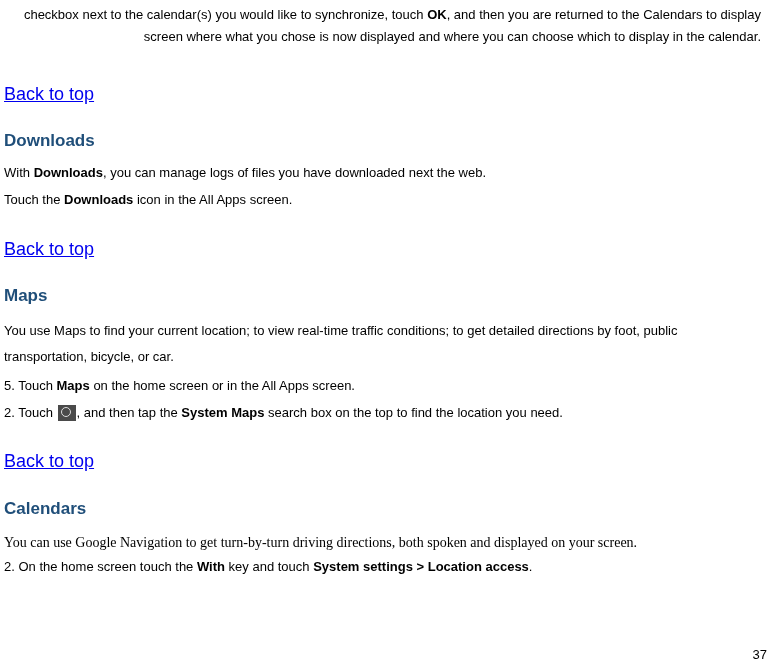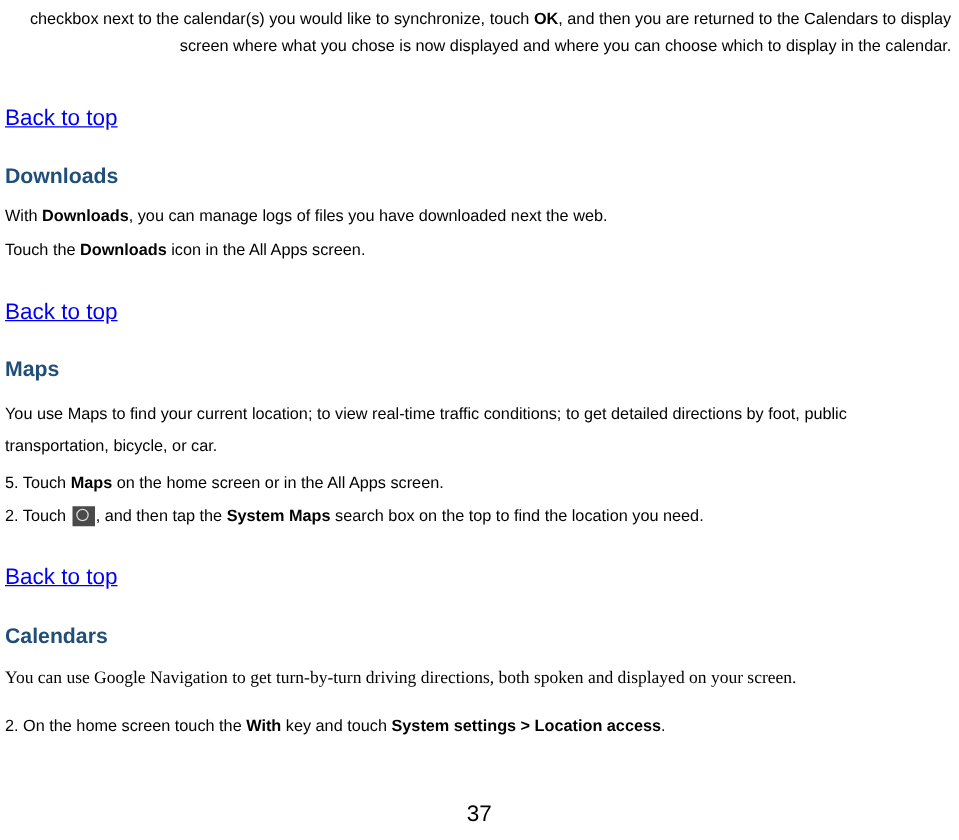--- a/index.html
+++ b/index.html
@@ -39,21 +39,20 @@
       font-size: 17px;
       font-weight: bold;
       margin-bottom: 10px;
     }
     .bold {
       font-weight: bold;
     }
     .serif-note {
       font-family: "Times New Roman", serif;
       font-size: 14px;
-      margin-bottom: 14px;
       line-height: 1.9;
     }
     .step {
       margin-bottom: 6px;
       line-height: 1.6;
     }
     .icon-box {
       display: inline-block;
       width: 18px;
       height: 16px;
@@ -70,22 +69,22 @@
       width: 8px;
       height: 8px;
       border: 1.5px solid #ddd;
       border-radius: 50%;
     }
     .page-num {
       position: absolute;
       bottom: 8px;
       left: 0;
       right: 0;
-      text-align: center;
-      font-size: 18px;
+      text-align: right;
+      font-size: 13px;
     }
     .spaced-section {
       line-height: 2;
       margin-bottom: 6px;
     }
   </style>
 </head>
 <body>
 
 

